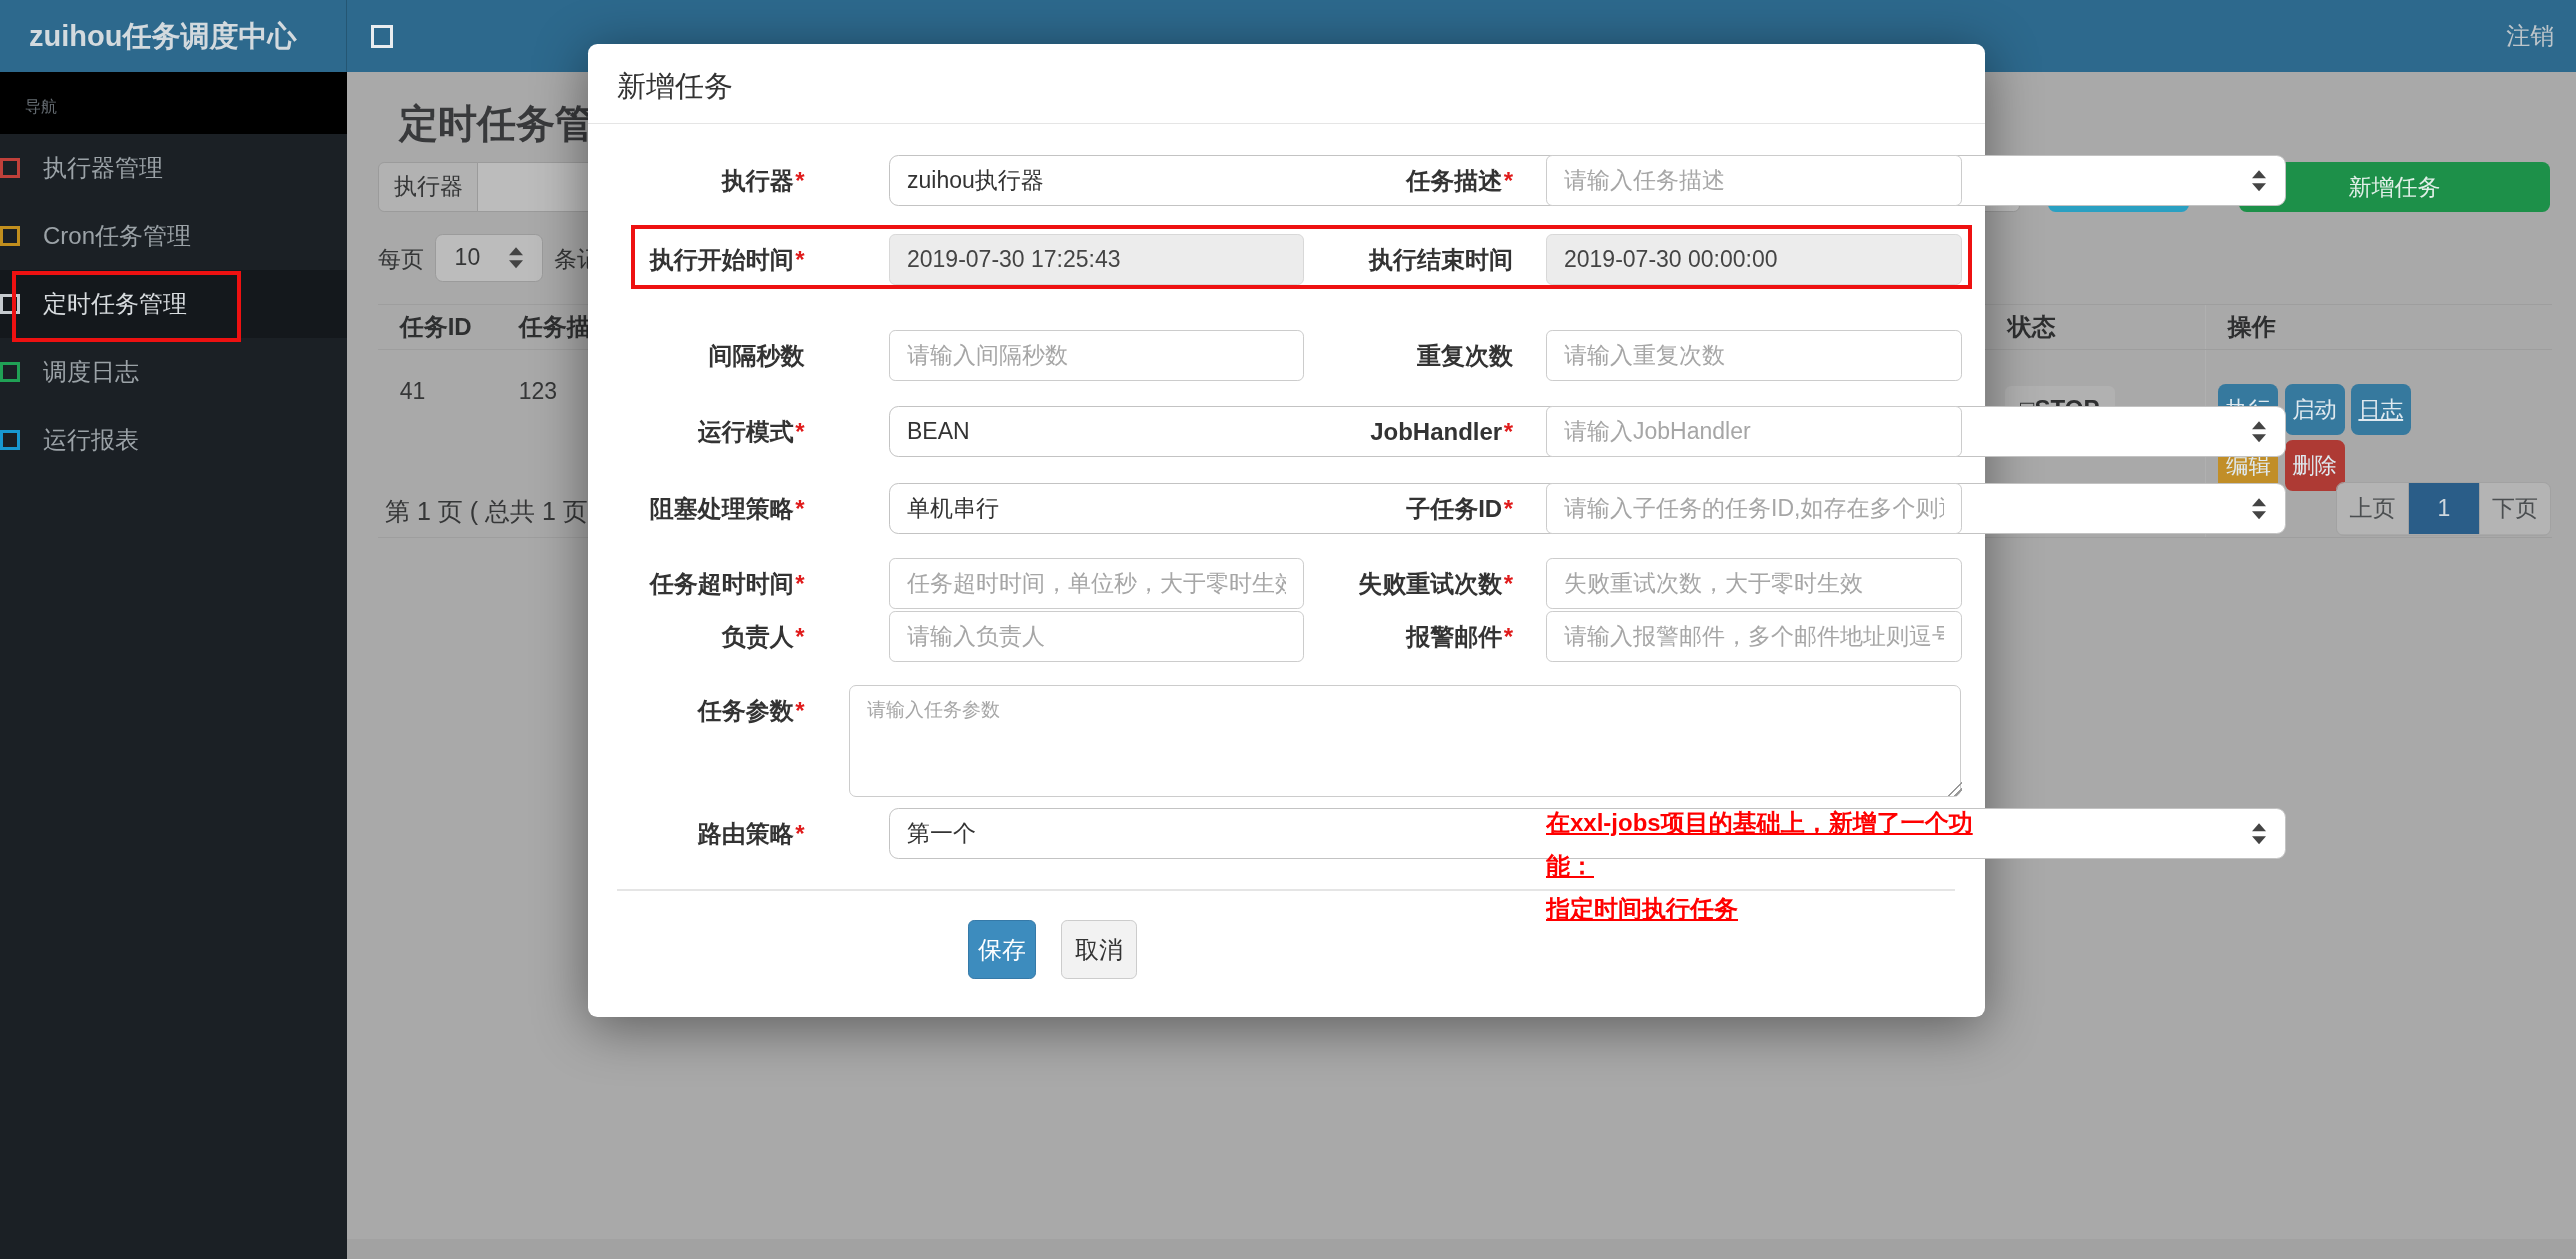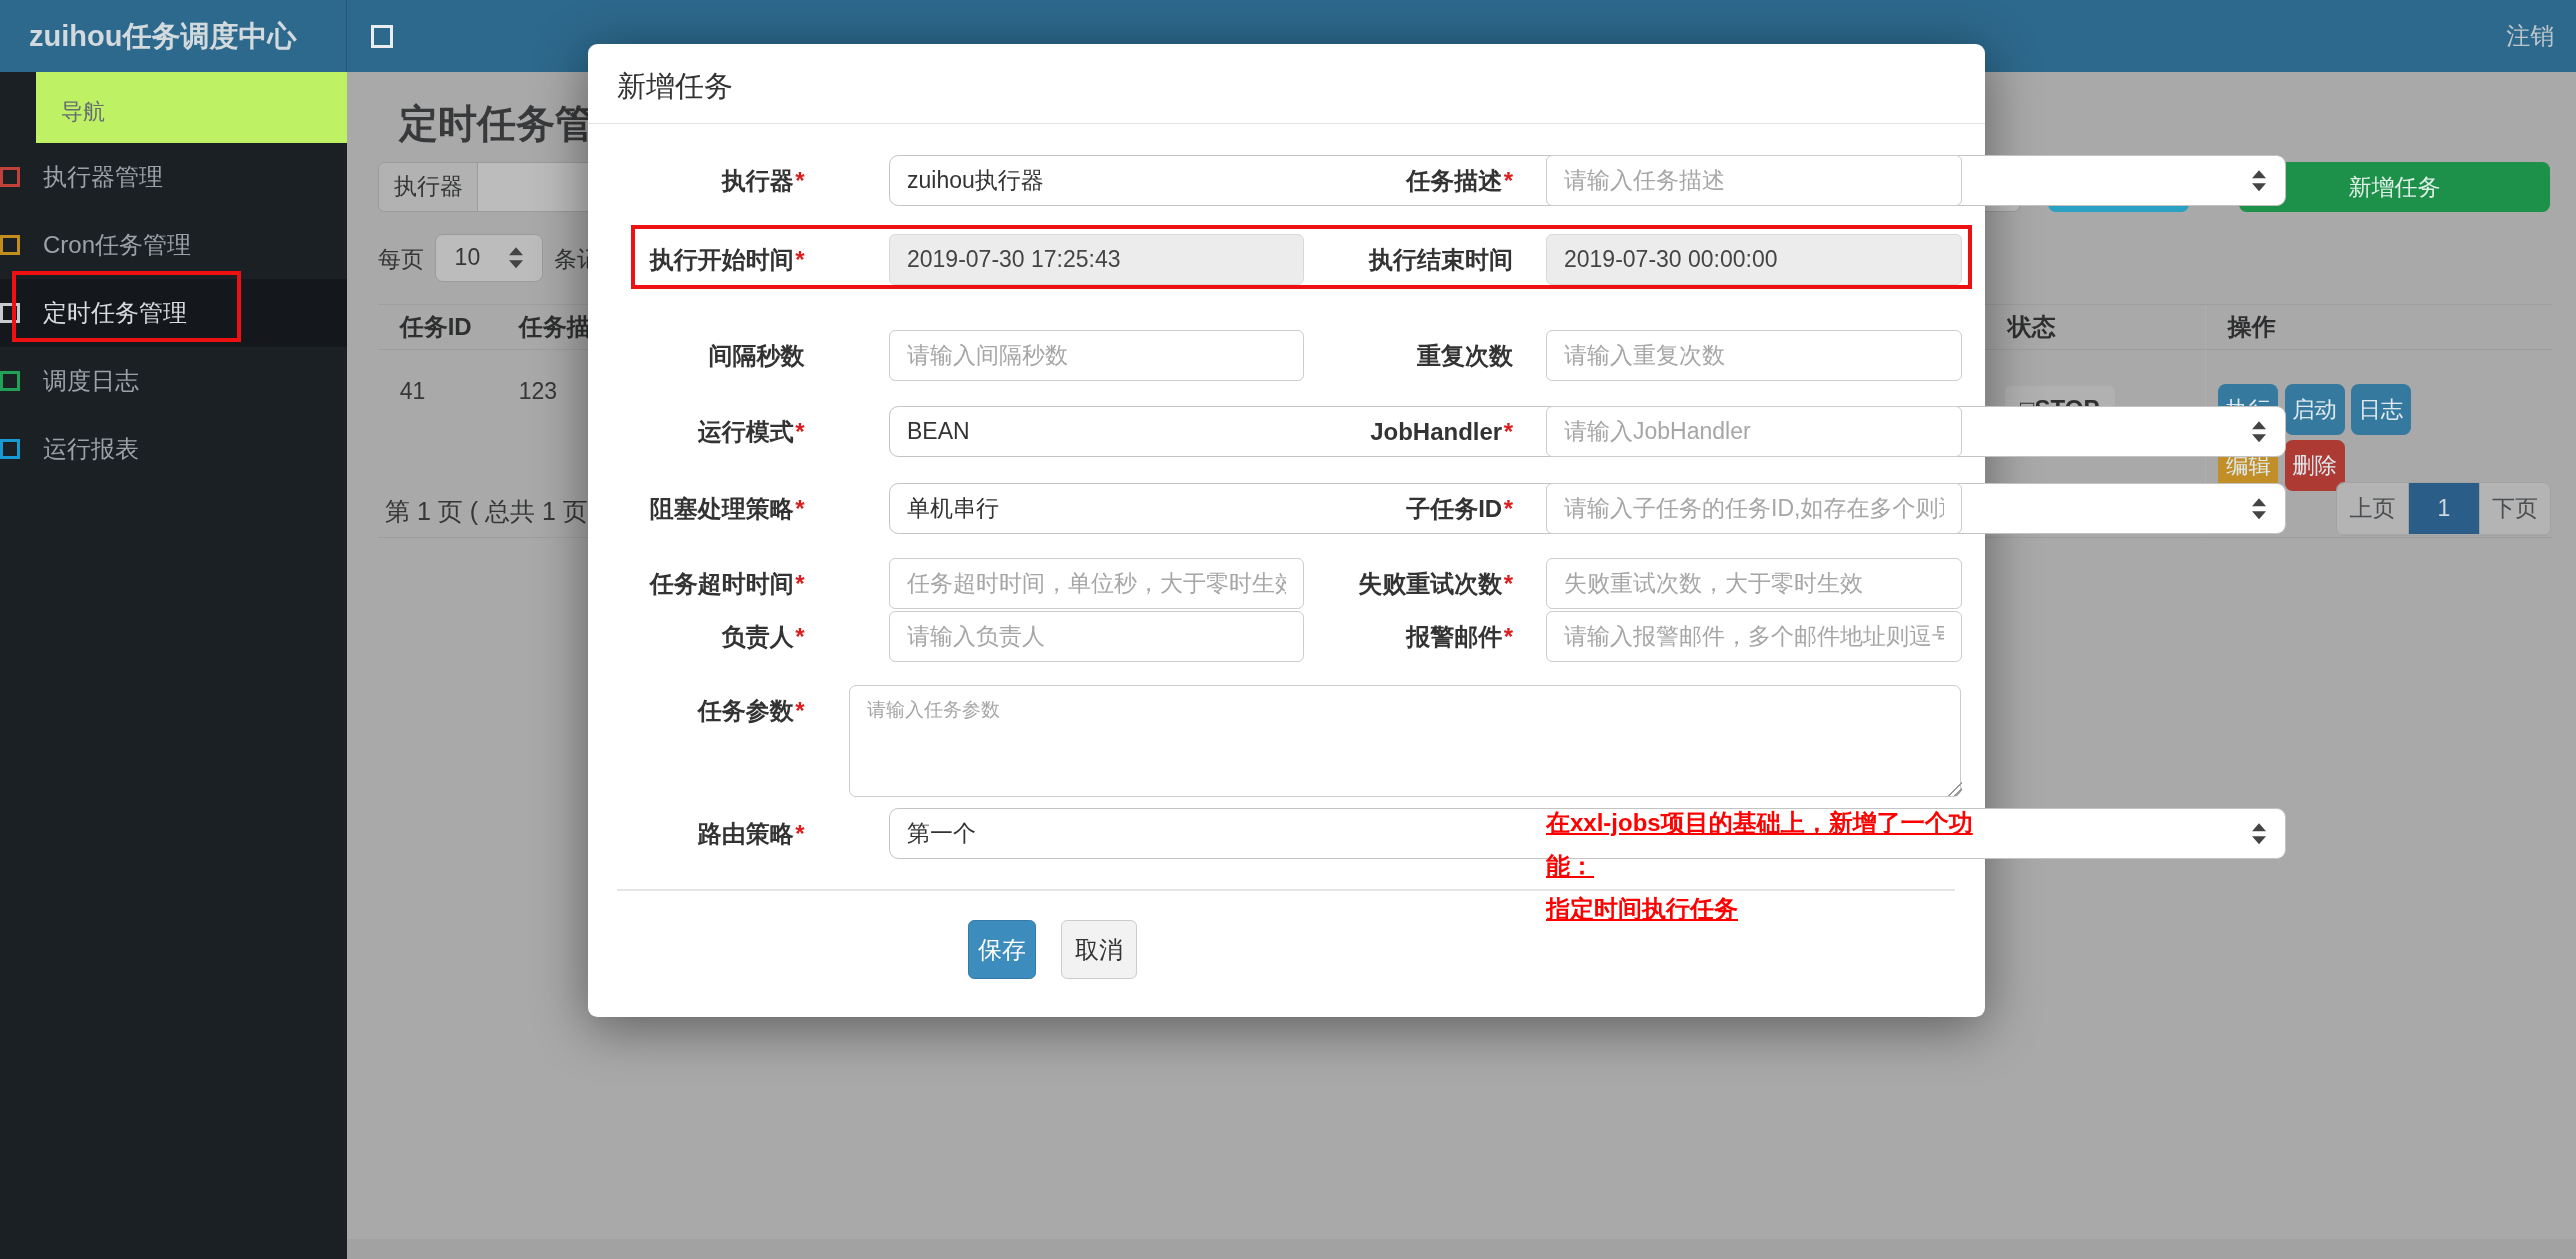--- a/index.html
+++ b/index.html
@@ -20,21 +20,21 @@
   .collapse-icon {
     position:absolute; left:371px; top:25px; width:21.7px; height:23px;
     border:3.1px solid #e9edf0; cursor:pointer;
   }
   .logout {
     position:absolute; right:21.7px; top:0; height:72px; line-height:72px;
     color:#bdc5ca; font-size:24px; cursor:pointer;
   }
   
   .sidebar { position:absolute; left:0; top:72px; width:347px; height:1187px; background:#1b2025; }
-  .nav-header { padding:25px 0 15.5px 25px; color:#656c72; font-size:22px; background:#bef264;margin-left:36px; }
+  .nav-header { padding:25px 0 15.5px 25px; color:#656c72; font-size:16px; background:#000000; }
   .nav-item {
     height:68px; display:flex; align-items:center; 
     color:#9ba2a7; font-size:24px; cursor:pointer;
   }
   .nav-item .sq-icon { width:20px; height:20px; border:3.1px solid #999; margin-right:23px; flex:none; }
   .nav-item.active { background:#14181c; color:#d8dcdf; }
   .annotation-box {
     position:absolute; border:4.6px solid #ee1111; background:transparent; z-index:40;
   }
   .ann-sidebar { left:12.4px; top:271px; width:229px; height:71px; }
@@ -217,21 +217,21 @@
     <div class="th cw3">状态</div>
     <div class="th cw4">操作</div>
   </div>
   <div class="trow">
     <div class="td cw1">41</div>
     <div class="td cw2">123</div>
     <div class="cw3">
       <span class="status-badge" style="margin-left:18.6px;">□STOP</span>
     </div>
     <div class="cw4 actions">
-      <button class="abtn" style="background: rgb(54, 121, 158);">执行</button><button class="abtn" style="background: rgb(54, 121, 158);">启动</button><button class="abtn" style="background: rgb(54, 121, 158);">日志</button><br>
+      <button class="abtn" style="background: rgb(54, 121, 158);">执行</button><button class="abtn" style="background: rgb(54, 121, 158);">启动</button><button class="abtn" style="background: rgb(54, 121, 158); text-decoration: underline;">日志</button><br>
       <button class="abtn" style="background: rgb(193, 142, 40);">编辑</button><button class="abtn" style="background: rgb(174, 58, 52);">删除</button>
     </div>
   </div>
 </div>
 
 <div class="page-info">第 1 页 ( 总共 1 页, 1 条记录 )</div>
 <div class="pagination">
   <div class="pg-cell">上页</div>
   <div class="pg-cell active">1</div>
   <div class="pg-cell">下页</div>

